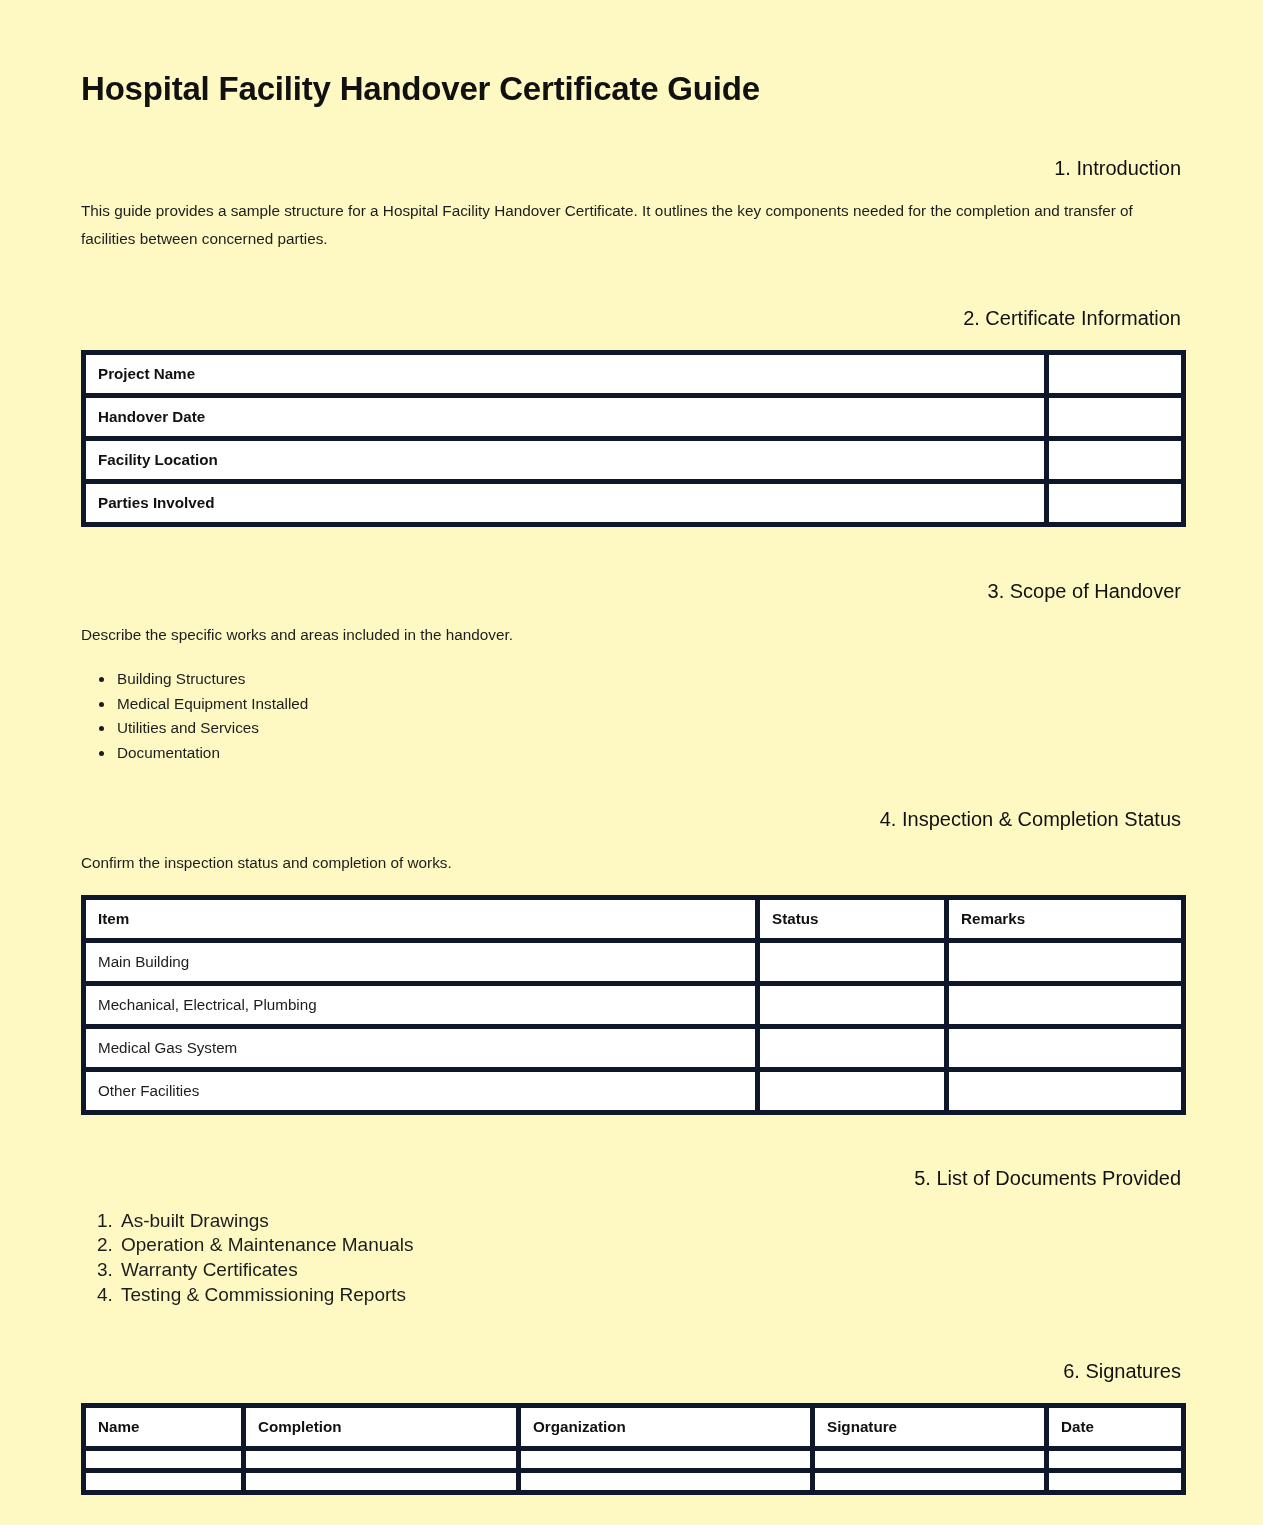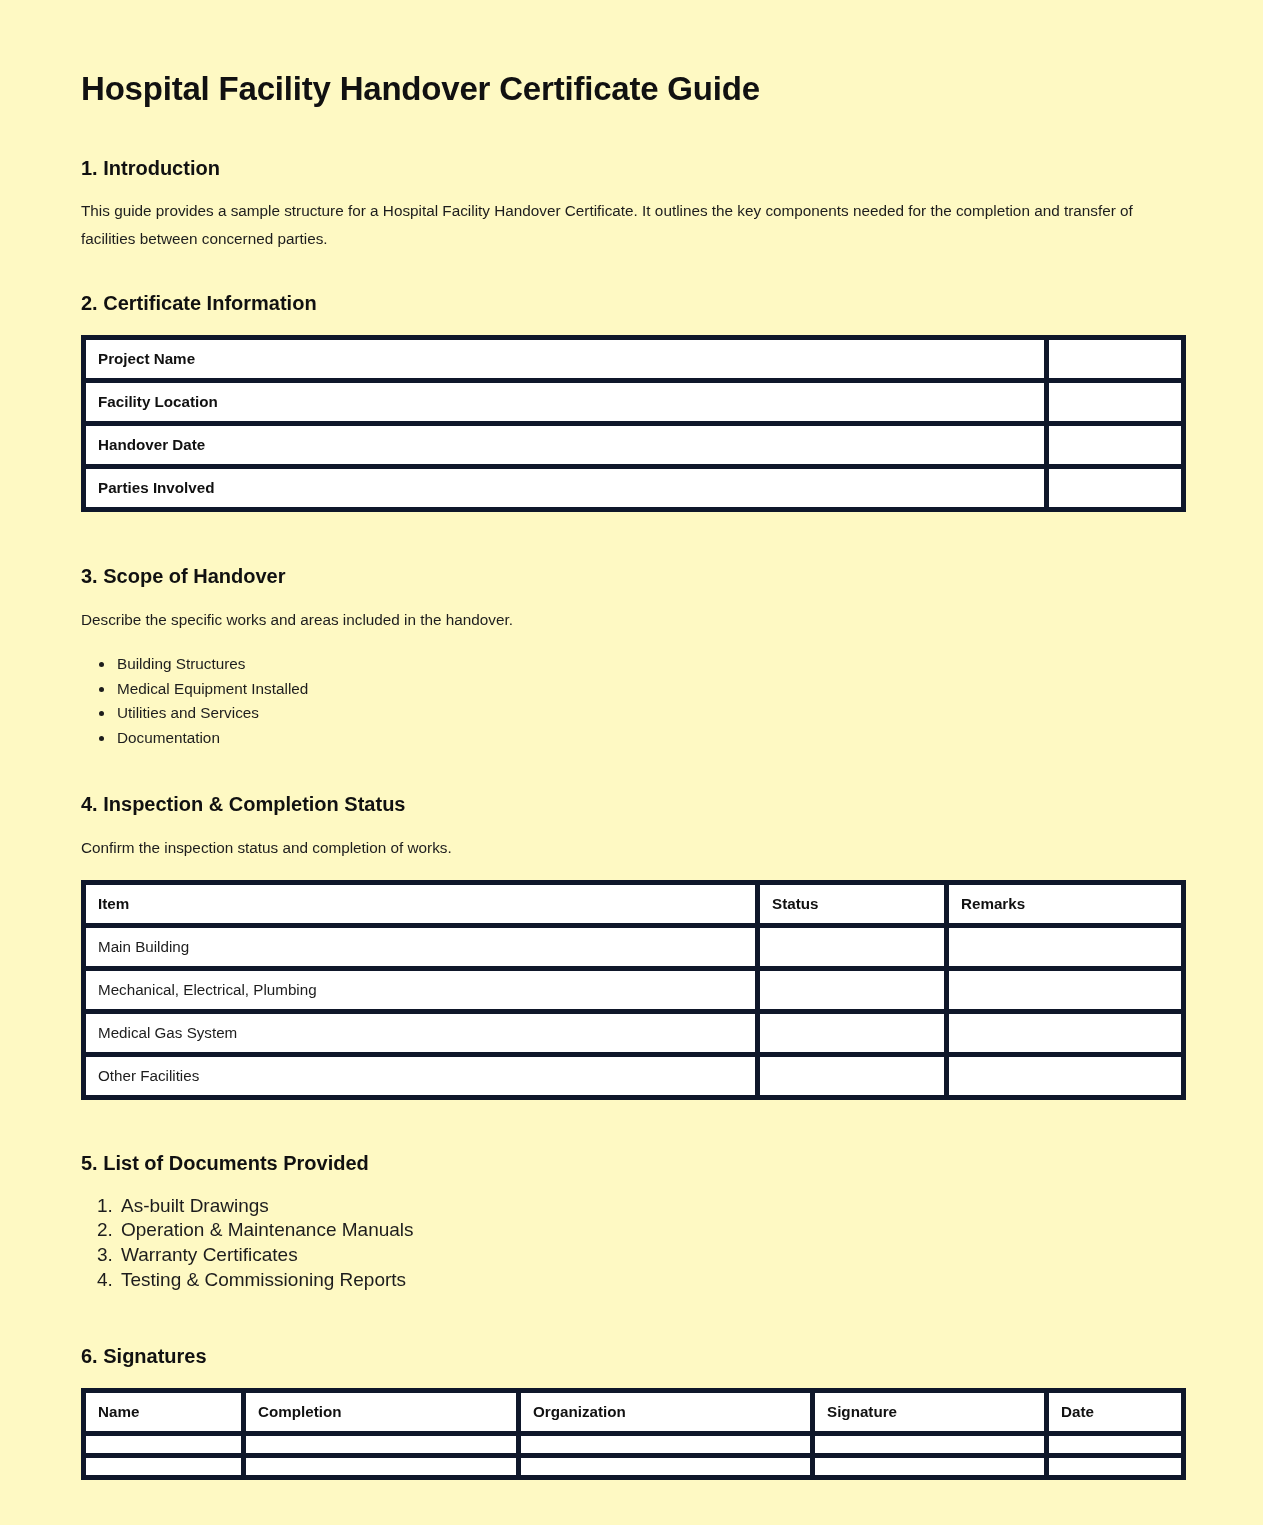--- a/index.html
+++ b/index.html
@@ -25,27 +25,28 @@
   h1.doc-title {
     font-size: 33px;
     line-height: 1.25;
     font-weight: bold;
     margin: 0 0 0 0;
     letter-spacing: -0.2px;
     color: #111111;
   }
   h2.section-title {
     font-size: 20px;
-    font-weight: bold;
+    font-weight: normal;
     line-height: 1.3;
     margin: 0;
     color: #111111;
+    text-align: right;
   }
   .sec-intro      { margin-top: 46px; }
-  .sec-certinfo   { margin-top: 37px; }
+  .sec-certinfo   { margin-top: 52px; }
   .sec-scope      { margin-top: 51px; }
   .sec-inspection { margin-top: 40px; }
   .sec-docs       { margin-top: 50px; }
   .sec-signatures { margin-top: 50px; }
 
   p.body-text {
     font-size: 15.3px;
     line-height: 28px;
     margin: 16px 0 0 0;
     color: #1d1d1d;
@@ -142,25 +143,25 @@
       <colgroup>
           <col class="c1">
           <col class="c2">
         </colgroup>
       <tbody>
         <tr>
           <td class="rowhead">Project Name</td>
           <td></td>
         </tr>
         <tr>
+          <td class="rowhead">Handover Date</td>
+          <td></td>
+        </tr>
+        <tr>
           <td class="rowhead">Facility Location</td>
-          <td></td>
-        </tr>
-        <tr>
-          <td class="rowhead">Handover Date</td>
           <td></td>
         </tr>
         <tr>
           <td class="rowhead">Parties Involved</td>
           <td></td>
         </tr>
       </tbody>
     </table>
   </section>
 

